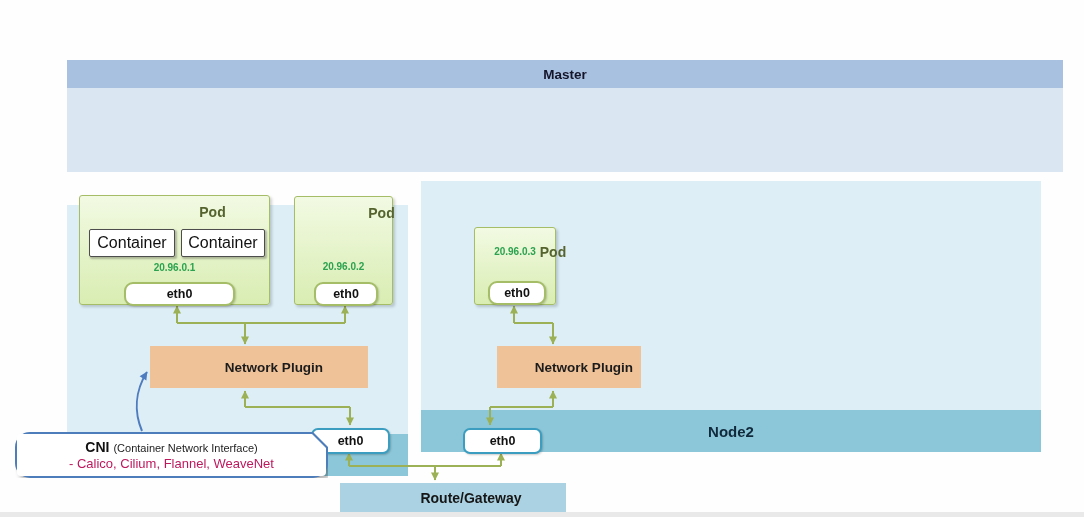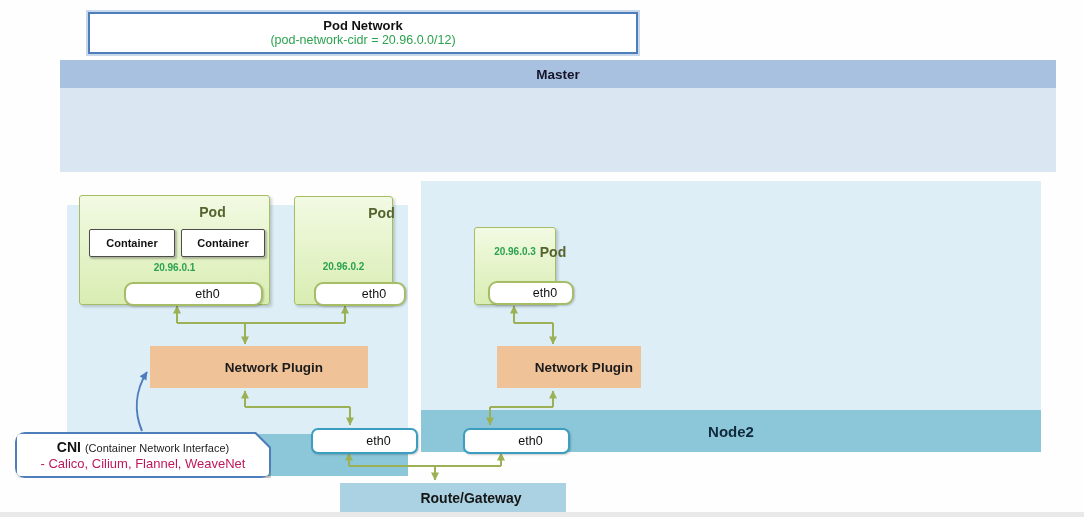--- a/index.html
+++ b/index.html
@@ -12,21 +12,21 @@
   .pod-network{
     left:88px;top:12px;width:546px;height:38px;background:#fff;
     border:2px solid var(--c-callout_blue,#4d7dba);
     box-shadow:0 0 0 2px #c9d8ea;
     display:flex;flex-direction:column;align-items:center;justify-content:center;
     z-index:6;
   }
   .pod-network .t1{font-weight:bold;font-size:13px;color:#111;line-height:15px;}
   .pod-network .t2{font-size:12.5px;color:var(--c-ip_green,#2ba24f);line-height:15px;}
   
-  .master{left:60px;top:60px;width:996px;height:112px;z-index:1;}
+  .master{left:67px;top:60px;width:996px;height:112px;z-index:1;}
   .master-header{
     left:0;top:0;width:100%;height:28px;background:var(--c-master_header,#a9c1e0);
     display:flex;align-items:center;justify-content:center;
     font-weight:bold;font-size:13.5px;color:#15152a;
   }
   .master-body{left:0;top:28px;width:100%;height:84px;background:var(--c-master_body,#dbe6f3);}
   
   .node{z-index:1;}
   .node-body{position:absolute;left:0;top:0;width:100%;height:100%;background:var(--c-node_body,#ddeef6);}
   .node-bar{
@@ -41,68 +41,65 @@
     background:linear-gradient(to bottom,var(--c-pod_fill_top,#f2fae3),var(--c-pod_fill_bottom,#d9edb2));
     border:1.5px solid var(--c-pod_border,#a5bd66);
     border-radius:3px;box-shadow:2px 2px 3px rgba(0,0,0,0.18);
     z-index:5;
   }
   .pod-title{position:absolute;width:100%;text-align:center;font-weight:bold;font-size:14px;color:#55632e;padding-left:38px;}
   .pod-ip{position:absolute;width:100%;text-align:center;font-weight:bold;font-size:10px;color:var(--c-ip_green,#2ba24f);}
   .eth{
     position:absolute;background:#fff;border:2px solid var(--c-pod_border,#a5bd66);
     border-radius:9px;display:flex;align-items:center;justify-content:center;
-    font-weight:normal;font-size:12.5px;color:#111;box-shadow:1px 1px 2px rgba(0,0,0,0.2);padding-left:28px;
+    font-weight:bold;font-size:12.5px;color:#111;box-shadow:1px 1px 2px rgba(0,0,0,0.2);
   }
   .eth.node-eth{border-color:#3b9ec0;border-radius:7px;z-index:6;}
   .container-box{
     position:absolute;background:#fff;border:1.5px solid #4d4d4d;border-radius:2px;
     display:flex;align-items:center;justify-content:center;
-    font-weight:bold;font-size:11px;color:#111;box-shadow:1.5px 1.5px 2px rgba(0,0,0,0.25);
+    font-weight:normal;font-size:16px;color:#111;box-shadow:1.5px 1.5px 2px rgba(0,0,0,0.25);
   }
   
   .plugin{
     background:var(--c-plugin_fill,#f0c298);z-index:5;
     display:flex;align-items:center;justify-content:center;
     font-weight:bold;font-size:13.5px;color:#1c1c1c;padding-left:30px;
   }
   
   .gateway{
     left:340px;top:483px;width:190px;height:29px;background:var(--c-gateway_fill,#aad2e2);
     display:flex;align-items:center;justify-content:center;
     font-weight:bold;font-size:14px;color:#161616;z-index:5;padding-left:36px;
   }
   
   .cni{
-    left:15px;top:432px;width:256px;height:46px;z-index:9;
-    background:var(--c-callout_blue,#4d7dba);border-radius:10px;
+    left:15px;top:432px;width:285px;height:46px;z-index:9;
+    background:var(--c-callout_blue,#4d7dba);border-radius:15px;
     clip-path:polygon(0 0,calc(100% - 15px) 0,100% 15px,100% 100%,0 100%);
     filter:drop-shadow(3px 3px 2px rgba(0,0,0,0.3));
+    padding-left:28px;
   }
   .cni-inner{
     position:absolute;inset:2px;background:#fff;border-radius:4px;
     clip-path:polygon(0 0,calc(100% - 14px) 0,100% 14px,100% 100%,0 100%);
     display:flex;flex-direction:column;align-items:center;justify-content:center;line-height:16px;
   }
   .cni-line1{font-size:11px;color:#222;}
   .cni-line1 .cni-title{font-weight:bold;font-size:14px;color:#111;margin-right:4px;}
   .cni-line2{font-size:13px;color:#be185d;}
   
   #arrows{position:absolute;left:0;top:0;z-index:3;pointer-events:none;}
   .bottom-strip{left:0;top:512px;width:1084px;height:5px;background:#e9e9e9;z-index:0;}
 </style>
 </head>
 <body>
 
 <div id="canvas">
 
-  <div class="abs pod-network">
-    <div class="t1">Pod Network</div>
-    <div class="t2">(pod-network-cidr  =  20.96.0.0/12)</div>
-  </div>
 
   <div class="abs master">
     <div class="abs master-header">Master</div>
     <div class="abs master-body"></div>
   </div>
 
   <div id="node1" class="abs node">
     <div class="node-body"></div>
     <div class="node-bar">Node1</div>
   </div>

